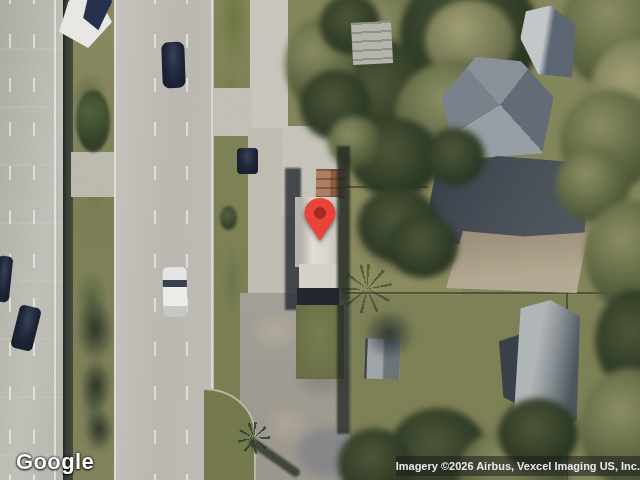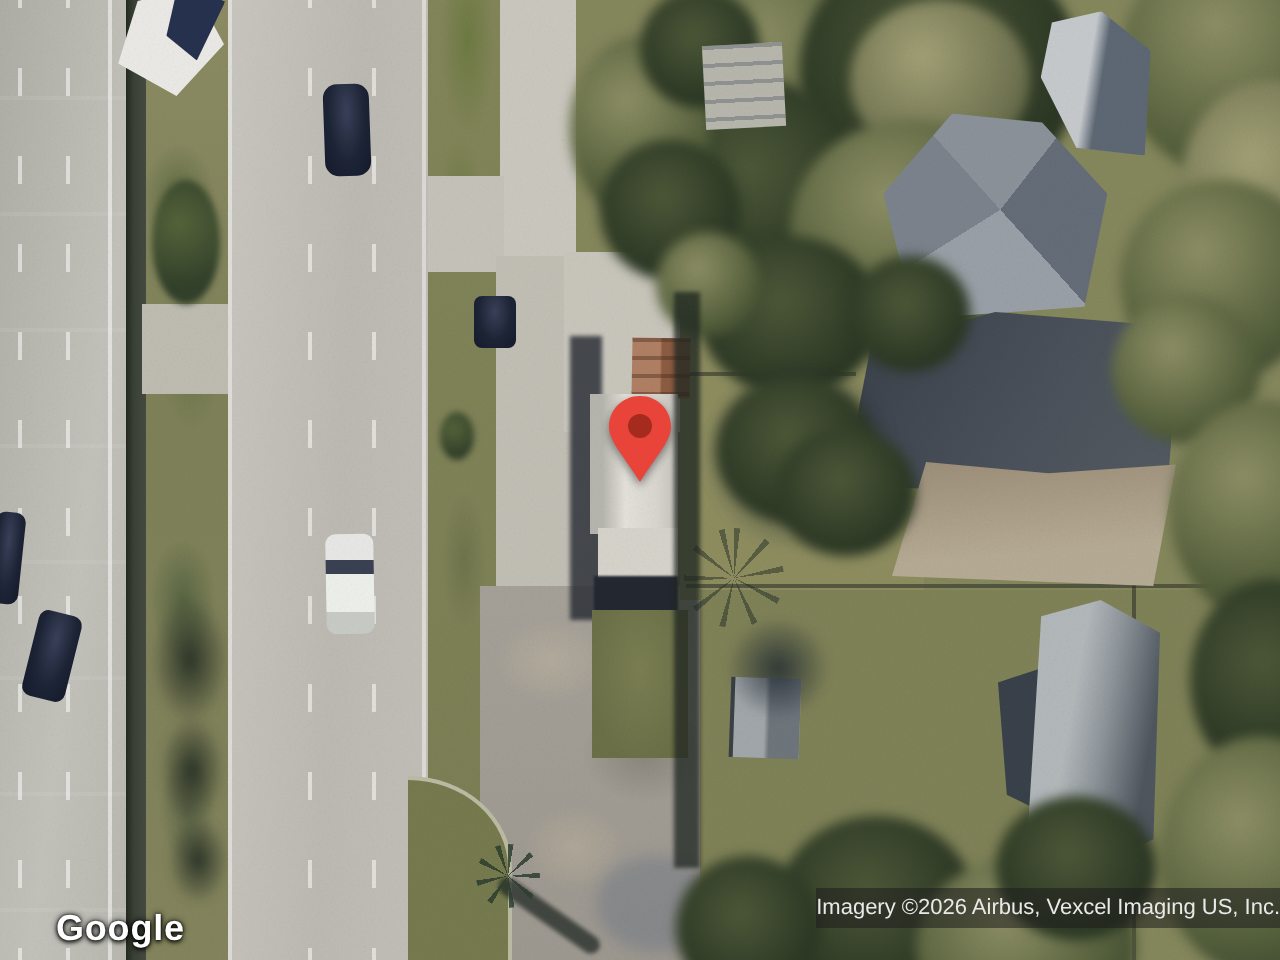--- a/index.html
+++ b/index.html
@@ -114,25 +114,25 @@
     background:repeating-conic-gradient(rgba(32,42,36,.8) 0 7deg, rgba(0,0,0,0) 7deg 38deg);}
   
   .tr{border-radius:50%;filter:blur(3px);}
   .tr.olive{background:radial-gradient(circle at 40% 35%, #8e9065, #55603c 60%, #36422c 95%);}
   .tr.dark{background:radial-gradient(circle at 45% 40%, #4d5838, #2c3824 65%, #202c1f 95%);}
   .tr.khaki{background:radial-gradient(circle at 40% 35%, #a3a176, #6f7350 65%, #4a5438 95%);}
   .tr.shad{background:radial-gradient(circle at 50% 50%, rgba(28,38,48,.8), rgba(28,38,48,0) 72%);filter:blur(2px);}
   
   .pin{left:303px;top:197px;width:34px;height:45px;filter:drop-shadow(0 2px 2px rgba(0,0,0,.45));}
   
-  .glogo{left:28px;bottom:5px;font-size:18px;font-weight:bold;letter-spacing:.4px;color:#fff;
+  .glogo{left:16px;bottom:5px;font-size:22px;font-weight:bold;letter-spacing:.4px;color:#fff;
     text-shadow:0 0 3px rgba(0,0,0,.9),0 1px 2px rgba(0,0,0,.8),0 0 1px rgba(0,0,0,.9);
     position:absolute;cursor:pointer;}
-  .attrib{right:0;bottom:16px;height:20px;display:flex;align-items:center;padding:0 0;
-    background:rgba(30,30,30,.55);color:#e9e9e9;font-size:11px;white-space:nowrap;}
+  .attrib{right:0;bottom:4px;height:20px;display:flex;align-items:center;padding:0 0;
+    background:rgba(30,30,30,.55);color:#e9e9e9;font-size:11px;white-space:nowrap;font-weight:bold;}
   .noise{left:0;top:0;opacity:.10;mix-blend-mode:multiply;pointer-events:none;}
 </style>
 </head>
 <body>
 
 <div id="map">
 
   <div class="hwy"></div>
   <div class="lane" style="left:9px"></div>
   <div class="lane" style="left:33px"></div>

